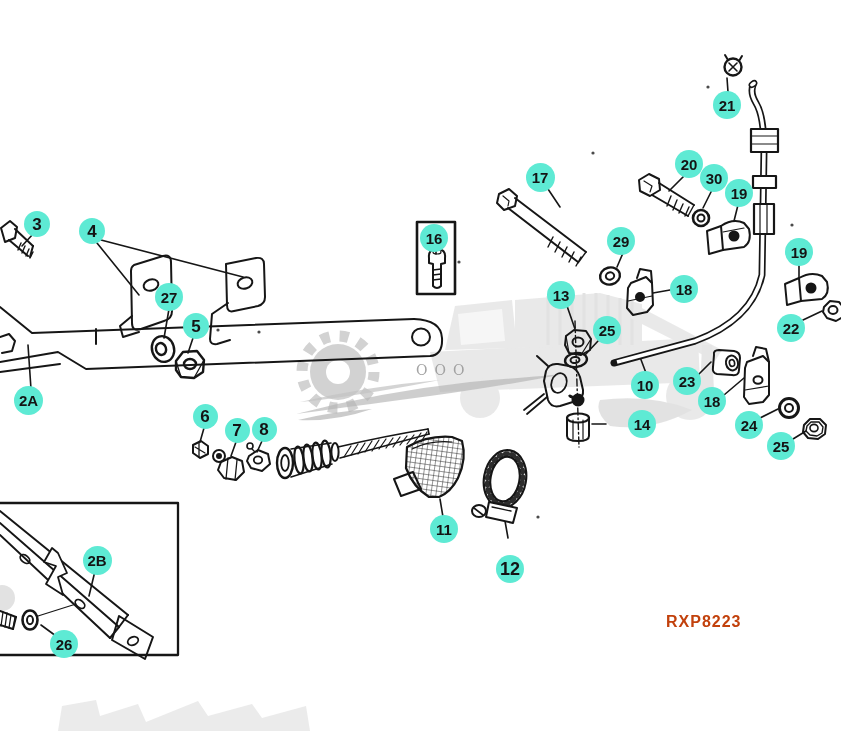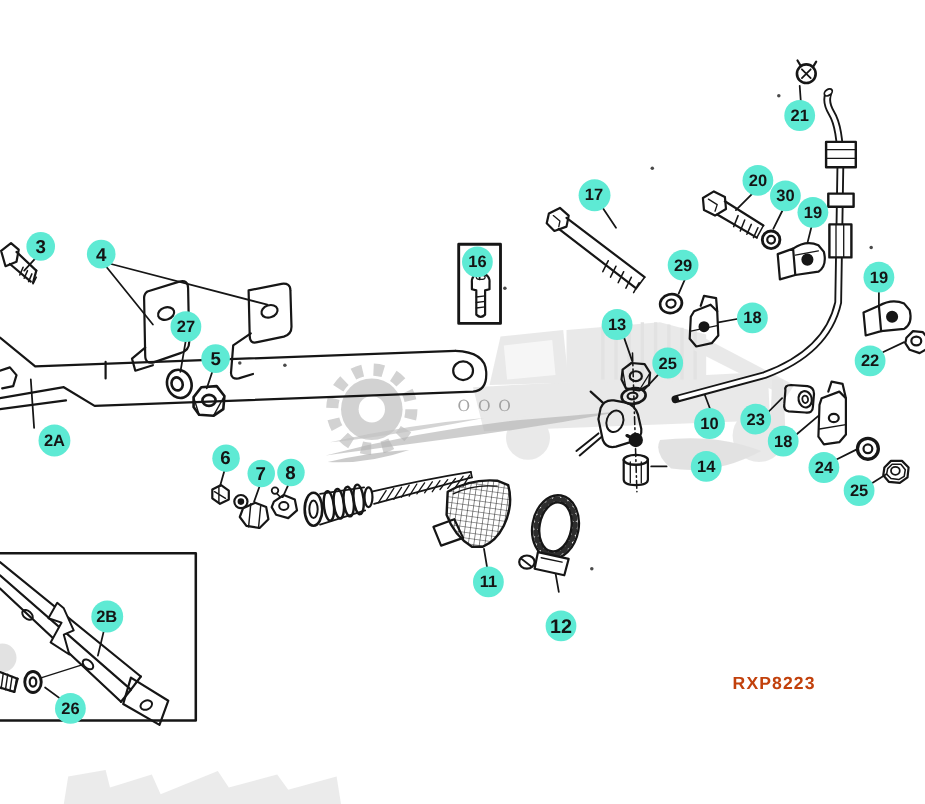--- a/index.html
+++ b/index.html
@@ -317,21 +317,21 @@
     </g>
   </svg>
 
   <span class="wm-text" id="wm-ooo">ООО</span>
 
   <div id="callouts">
       <div class="callout" style="left: 24px; top: 211px; height: 26px; width: 26px;">3</div>
       <div class="callout" style="left: 79px; top: 218px; height: 26px; width: 26px;">4</div>
       <div class="callout" style="left: 155px; top: 283px; height: 28px; width: 28px; font-size: 15px;">27</div>
       <div class="callout" style="left: 183px; top: 313px; height: 26px; width: 26px;">5</div>
-      <div class="callout" style="left: 35px; top: 385.5px; height: 29px; width: 29px; font-size: 15px;">2A</div>
+      <div class="callout" style="left: 14px; top: 385.5px; height: 29px; width: 29px; font-size: 15px;">2A</div>
       <div class="callout" style="left: 192.5px; top: 403.5px; height: 25px; width: 25px;">6</div>
       <div class="callout" style="left: 224.5px; top: 417.5px; height: 25px; width: 25px;">7</div>
       <div class="callout" style="left: 251.5px; top: 416.5px; height: 25px; width: 25px;">8</div>
       <div class="callout" style="left: 420px; top: 224px; height: 28px; width: 28px; font-size: 15px;">16</div>
       <div class="callout" style="left: 525.5px; top: 162.5px; height: 29px; width: 29px; font-size: 15px;">17</div>
       <div class="callout" style="left: 607px; top: 227px; height: 28px; width: 28px; font-size: 15px;">29</div>
       <div class="callout" style="left: 670px; top: 275px; height: 28px; width: 28px; font-size: 15px;">18</div>
       <div class="callout" style="left: 547px; top: 281px; height: 28px; width: 28px; font-size: 15px;">13</div>
       <div class="callout" style="left: 593px; top: 316px; height: 28px; width: 28px; font-size: 15px;">25</div>
       <div class="callout" style="left: 675px; top: 150px; height: 28px; width: 28px; font-size: 15px;">20</div>

